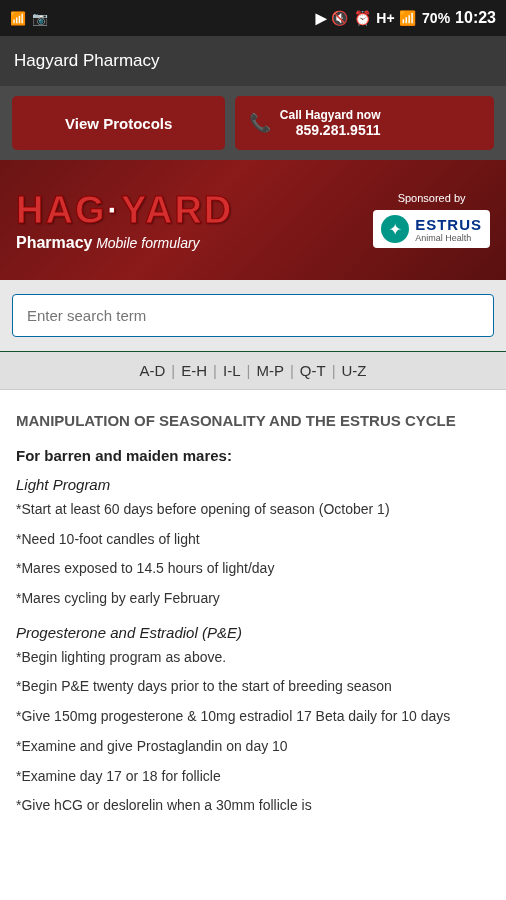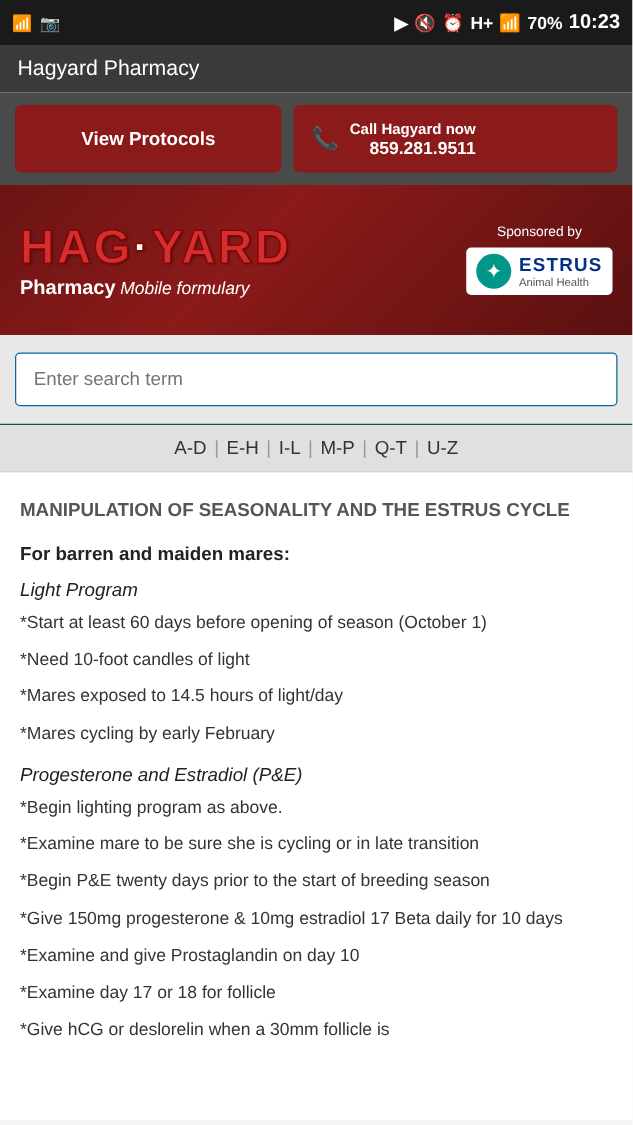--- a/index.html
+++ b/index.html
@@ -40,21 +40,21 @@
 
     .status-time {
       font-size: 16px;
       font-weight: bold;
       color: white;
     }
 
     
     .app-bar {
       background: #3a3a3a;
-      height: 38px;
+      height: 50px;
       display: flex;
       align-items: center;
       padding: 0 14px;
     }
 
     .app-title {
       color: white;
       font-size: 17px;
       font-weight: normal;
     }
@@ -391,20 +391,19 @@
     <div class="program-title">Light Program</div>
     <div class="content-text">*Start at least 60 days before opening of season (October 1)</div>
     <div class="content-text">*Need 10-foot candles of light</div>
     <div class="content-text">*Mares exposed to 14.5 hours of light/day</div>
     <div class="content-text">*Mares cycling by early February</div>
   </div>
 
   <div class="program-section">
     <div class="program-title">Progesterone and Estradiol (P&amp;E)</div>
     <div class="content-text">*Begin lighting program as above.</div>
-    <div class="content-text">*Examine mare to be sure she is cycling or in late transition</div>
     <div class="content-text">*Begin P&amp;E twenty days prior to the start of breeding season</div>
     <div class="content-text">*Give 150mg progesterone &amp; 10mg estradiol 17 Beta daily for 10 days</div>
     <div class="content-text">*Examine and give Prostaglandin on day 10</div>
     <div class="content-text">*Examine day 17 or 18 for follicle</div>
     <div class="content-text">*Give hCG or deslorelin when a 30mm follicle is</div>
   </div>
 </div>
 
 </body></html>

